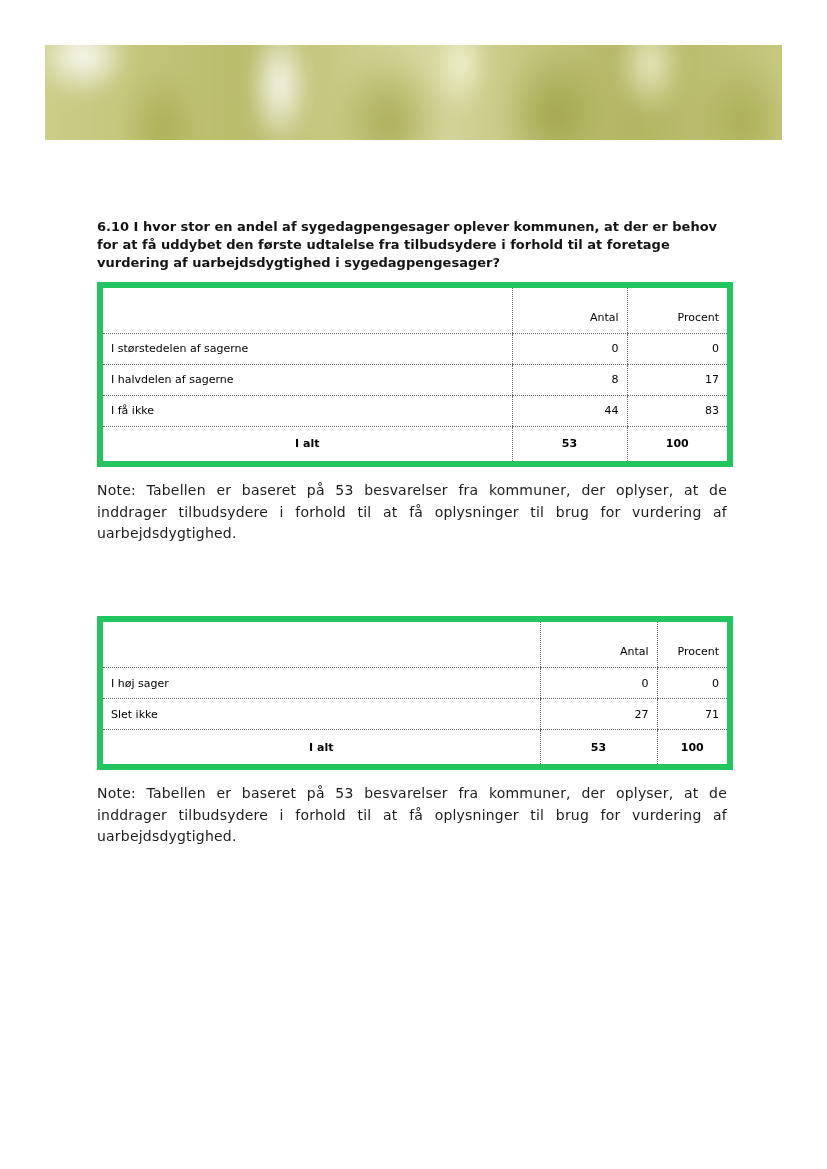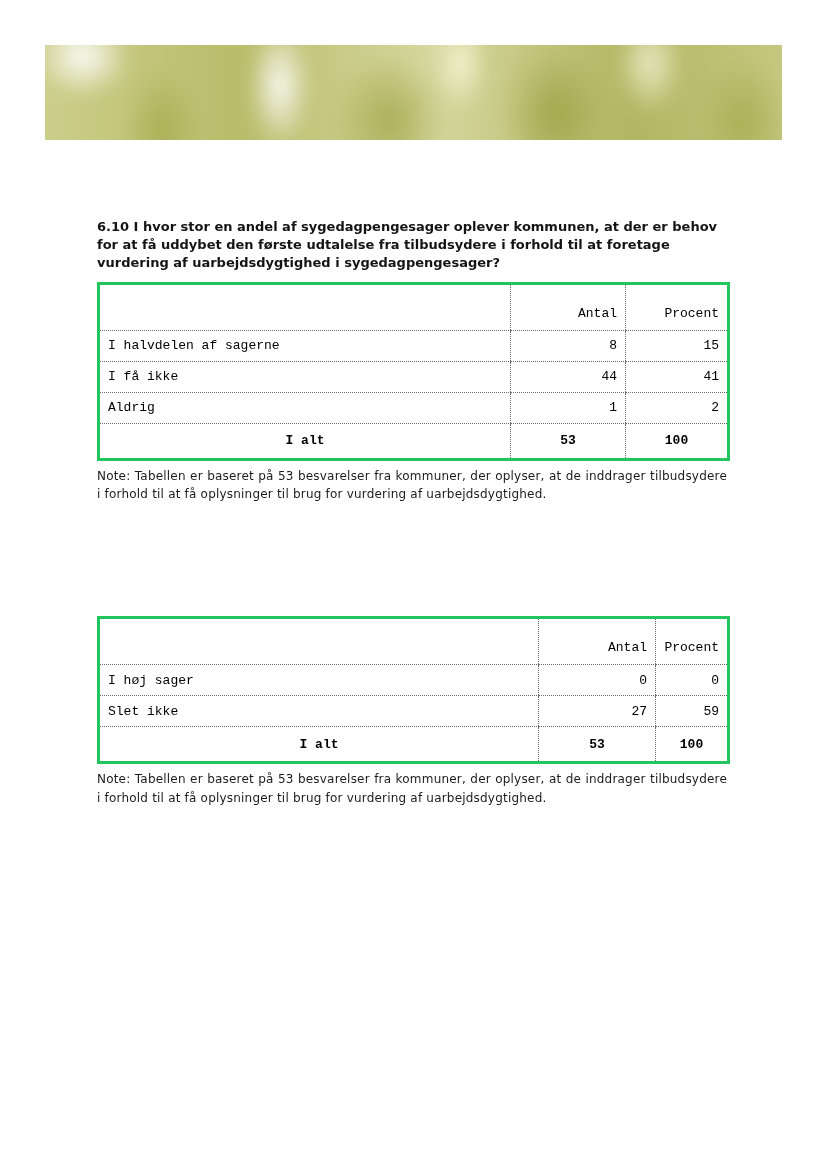--- a/index.html
+++ b/index.html
@@ -50,23 +50,22 @@
     color: #141414;
     margin: 0 0 10px 0;
   }
   .question-number { font-weight: bold; }
 
   
   table.qtable {
     border-collapse: collapse;
     width: 630px;
     table-layout: fixed;
-    font-size: 13px;
-    border: 3px solid #22c55e;
-    font-family: Liberation Mono, monospace;
+    font-size: 11px;
+    border: 6px solid #22c55e;
   }
   table.qtable th {
     font-weight: normal;
     text-align: right;
     vertical-align: bottom;
     padding: 6px 8px 9px 8px;
     height: 30px;
     border-bottom: 1px dotted #6a6a6a;
   }
   table.qtable th.label-col { text-align: left; }
@@ -85,23 +84,23 @@
     height: 26px;
     text-align: center;
   }
 
   
   .t1-c1 { width: 412px; } .t1-c2 { width: 115px; } .t1-c3 { width: 103px; }
   .t2-c1 { width: 440px; } .t2-c2 { width: 117px; } .t2-c3 { width: 73px; }
 
   
   .note {
-    margin-top: 6px;
+    margin-top: 13px;
     width: 630px;
-    font-size: 12px;
+    font-size: 14px;
     line-height: 1.55;
     color: #1c1c1c;
     text-align: justify;
     letter-spacing: 0.2px;
   }
 </style>
 </head>
 <body>
 
 <div class="page">
@@ -122,33 +121,33 @@
           <col class="t1-c2">
           <col class="t1-c3">
       </colgroup>
       <tbody>
           <tr>
         <th class="label-col"></th>
         <th class="num">Antal</th>
         <th class="num">Procent</th>
       </tr>
       <tr class="data-row">
+        <td>I størstedelen af sagerne</td>
+        <td class="num">0</td>
+        <td class="num">0</td>
+      </tr>
+      <tr class="data-row">
         <td>I halvdelen af sagerne</td>
         <td class="num">8</td>
-        <td class="num">15</td>
+        <td class="num">17</td>
       </tr>
       <tr class="data-row">
         <td>I få ikke</td>
         <td class="num">44</td>
-        <td class="num">41</td>
-      </tr>
-      <tr class="data-row">
-        <td>Aldrig</td>
-        <td class="num">1</td>
-        <td class="num">2</td>
+        <td class="num">83</td>
       </tr>
       <tr class="total-row">
         <td>I alt</td>
         <td class="num">53</td>
         <td class="num">100</td>
       </tr>
     </tbody>
       </table>
 
     <p class="note">Note: Tabellen er baseret på 53 besvarelser fra kommuner, der oplyser, at de inddrager tilbudsydere i forhold til at få oplysninger til brug for vurdering af uarbejdsdygtighed.</p>
@@ -169,21 +168,21 @@
         <th class="num">Procent</th>
       </tr>
       <tr class="data-row">
         <td>I høj sager</td>
         <td class="num">0</td>
         <td class="num">0</td>
       </tr>
       <tr class="data-row">
         <td>Slet ikke</td>
         <td class="num">27</td>
-        <td class="num">59</td>
+        <td class="num">71</td>
       </tr>
       <tr class="total-row">
         <td>I alt</td>
         <td class="num">53</td>
         <td class="num">100</td>
       </tr>
     </tbody>
       </table>
 
     <p class="note">Note: Tabellen er baseret på 53 besvarelser fra kommuner, der oplyser, at de inddrager tilbudsydere i forhold til at få oplysninger til brug for vurdering af uarbejdsdygtighed.</p>

